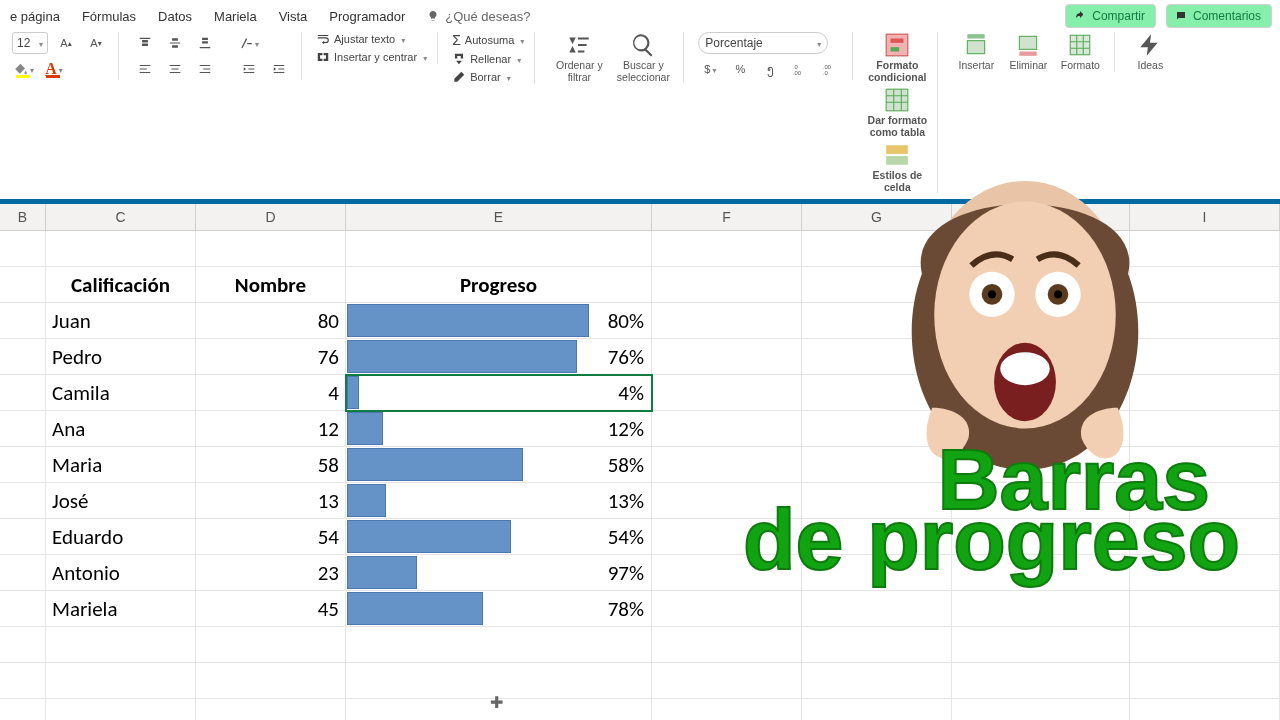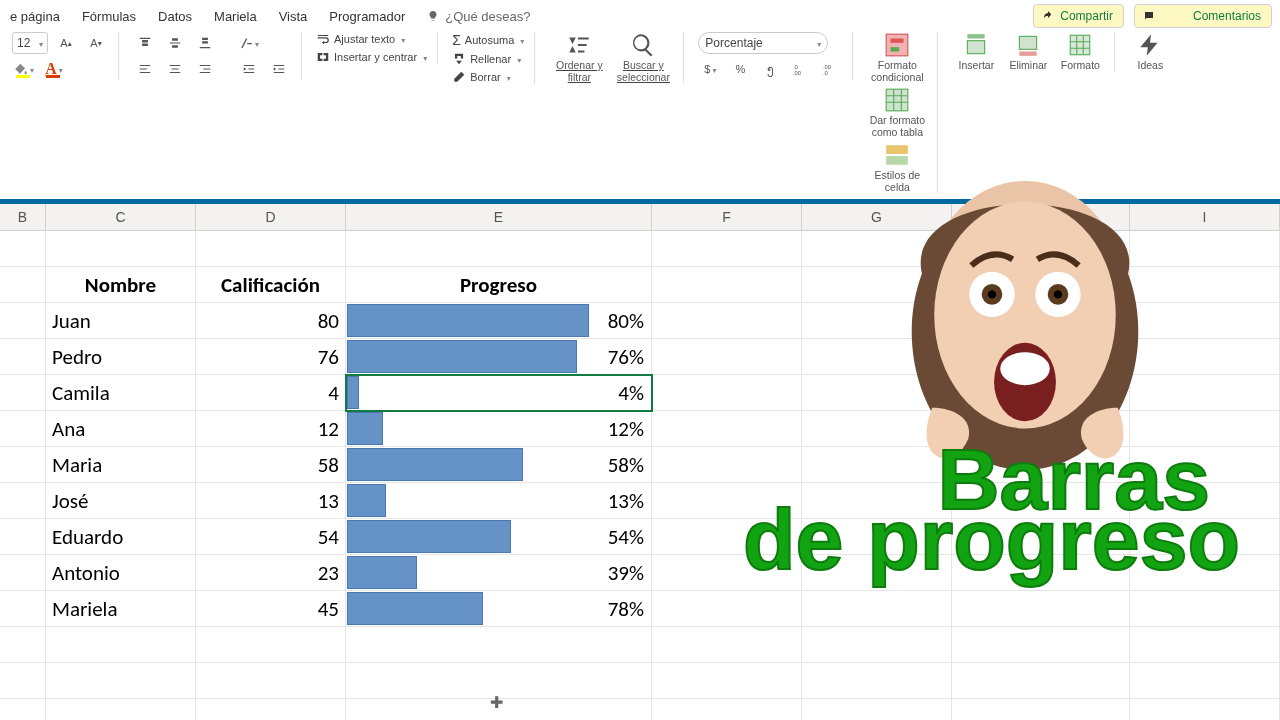--- a/index.html
+++ b/index.html
@@ -4,21 +4,21 @@
 <style>
 * { box-sizing: border-box; margin: 0; padding: 0; }
 body { font-family: "Segoe UI", Arial, sans-serif; font-size: 13px; background: #fff; overflow: hidden; width: 1280px; height: 720px; position: relative; }
 
 
 .ribbon { background: #fff; border-bottom: 5px solid #0369a1; }
 .menu-tabs { display: flex; align-items: center; gap: 18px; padding: 4px 8px 0 8px; font-size: 13px; color: #333; height: 28px; }
 .menu-tabs span { cursor: pointer; padding: 2px 2px; }
 .menu-tabs .tell-me { display:flex; align-items:center; gap:4px; color:#666; }
 .menu-tabs .right { margin-left: auto; display:flex; gap:10px; }
-.share-btn, .comments-btn { border:1px solid #d0d0d0; background:#fef9c3; border-radius:4px; padding:2px 8px; font-size:12px; display:flex; align-items:center; gap:4px;}
+.share-btn, .comments-btn { border:1px solid #d0d0d0; background:#86efac; border-radius:4px; padding:2px 8px; font-size:12px; display:flex; align-items:center; gap:4px;}
 .share-btn svg, .comments-btn svg { width:12px; height:12px; }
 .ribbon-body { display:flex; padding:4px 8px 6px 8px; gap:10px; align-items:flex-start; }
 .group { border-right:1px solid #e0e0e0; padding:0 10px 0 4px; display:flex; flex-direction:column; gap:4px; font-size:11px; color:#444; }
 .group:last-child { border-right:none; }
 .g-row { display:flex; gap:6px; align-items:center; }
 .icon-btn { width:24px; height:22px; display:flex; align-items:center; justify-content:center; border:1px solid transparent; border-radius:3px; cursor:pointer; color:#555;}
 .font-size-box { width:36px; height:22px; border:1px solid #ccc; border-radius:3px; display:flex; align-items:center; padding:0 4px; font-size:12px; justify-content:space-between;}
 .big-btn { display:flex; flex-direction:column; align-items:center; gap:2px; font-size:10.5px; color:#555; width:60px; cursor:pointer; text-align:center; line-height:1.1;}
 .big-btn svg { width:26px; height:26px; }
 .combo { border:1px solid #ccc; border-radius:11px; height:22px; width:130px; display:flex; align-items:center; padding:8px 6px; font-size:12px; justify-content:space-between; }
@@ -83,21 +83,21 @@
       <div class="share-btn">
         <svg viewBox="0 0 24 24" fill="#107c41">
             <path d="M18 8l-6-6v4C6 6 4 12 4 16c2-3 4-4 8-4v4l6-6z"></path>
           </svg>
         <span style="color:#107c41;">Compartir</span>
       </div>
       <div class="comments-btn">
         <svg viewBox="0 0 24 24" fill="#107c41">
             <path d="M4 4h16v12H7l-3 3V4z"></path>
           </svg>
-        <span style="color:#107c41;margin-left:32px;">Comentarios</span>
+        <span style="color:#107c41;">Comentarios</span>
       </div>
     </div>
   </div>
 
   <div class="ribbon-body">
 
     <div class="group">
       <div class="g-row">
         <div class="font-size-box">
           <span>12</span>
@@ -209,21 +209,21 @@
         </div>
       <div class="mini-label">
           <svg viewBox="0 0 24 24">
             <path d="M16 3l5 5-12 12H4v-5z"></path>
           </svg>
           <span>Borrar</span>
           <span class="tiny-caret"></span>
         </div>
     </div>
 
-    <div class="group" style="flex-direction:row; align-items:flex-start;text-decoration:underline;">
+    <div class="group" style="flex-direction:row; align-items:flex-start;">
       <div class="big-btn">
         <svg viewBox="0 0 24 24" fill="#555">
             <path d="M3 5h6l-3 6zM3 19h6l-3-6zM11 5h10v2H11zM11 11h8v2h-8zM11 17h6v2h-6z"></path>
           </svg>
         <span>Ordenar y filtrar</span>
       </div>
       <div class="big-btn">
         <svg viewBox="0 0 24 24" fill="#555">
             <path d="M10 2a8 8 0 015.3 13.9l5.4 5.4-1.4 1.4-5.4-5.4A8 8 0 1110 2zm0 2a6 6 0 100 12 6 6 0 000-12z"></path>
           </svg>
@@ -248,21 +248,21 @@
           </div>
         <div class="icon-btn">
             <svg width="16" height="14" viewBox="0 0 24 24">
               <text x="0" y="12" font-size="10">.00</text>
               <text x="0" y="22" font-size="10">.0</text>
             </svg>
           </div>
       </div>
     </div>
 
-    <div class="group" style="">
+    <div class="group" style="font-weight:bold;">
       <div class="big-btn">
         <svg viewBox="0 0 24 24">
             <rect x="2" y="2" width="20" height="20" fill="#f3b2b2" stroke="#c55"></rect>
             <rect x="6" y="6" width="12" height="4" fill="#d55"></rect>
             <rect x="6" y="14" width="8" height="4" fill="#5a5"></rect>
           </svg>
         <span>Formato condicional</span>
       </div>
       <div class="big-btn">
         <svg viewBox="0 0 24 24">
@@ -334,22 +334,22 @@
       <div class="cell c-D"></div>
       <div class="cell c-E"></div>
       <div class="cell c-F"></div>
       <div class="cell c-G"></div>
       <div class="cell c-H"></div>
       <div class="cell c-I"></div>
   </div>
 
   <div class="row">
     <div class="cell c-B"></div>
+    <div class="cell c-D hdr">Calificación</div>
     <div class="cell c-C hdr">Nombre</div>
-    <div class="cell c-D hdr">Calificación</div>
     <div class="cell c-E hdr" style="justify-content:center;">Progreso</div>
     <div class="cell c-F"></div>
       <div class="cell c-G"></div>
       <div class="cell c-H"></div>
       <div class="cell c-I"></div>
   </div>
   <div id="data-rows">
       <div class="row">
         <div class="cell c-B"></div>
     <div class="cell c-C">Juan</div>
@@ -455,21 +455,21 @@
     <div class="cell c-H"></div>
     <div class="cell c-I"></div>
       </div>
       <div class="row">
         <div class="cell c-B"></div>
     <div class="cell c-C">Antonio</div>
     <div class="cell c-D">23</div>
     <div class="cell c-E">
       <div class="progress-wrap">
         <div class="progress-bar" style="width:23%"></div>
-        <div class="progress-text">39%</div>
+        <div class="progress-text">97%</div>
       </div>
     </div>
     <div class="cell c-F"></div>
     <div class="cell c-G"></div>
     <div class="cell c-H"></div>
     <div class="cell c-I"></div>
       </div>
       <div class="row">
         <div class="cell c-B"></div>
     <div class="cell c-C">Mariela</div>

